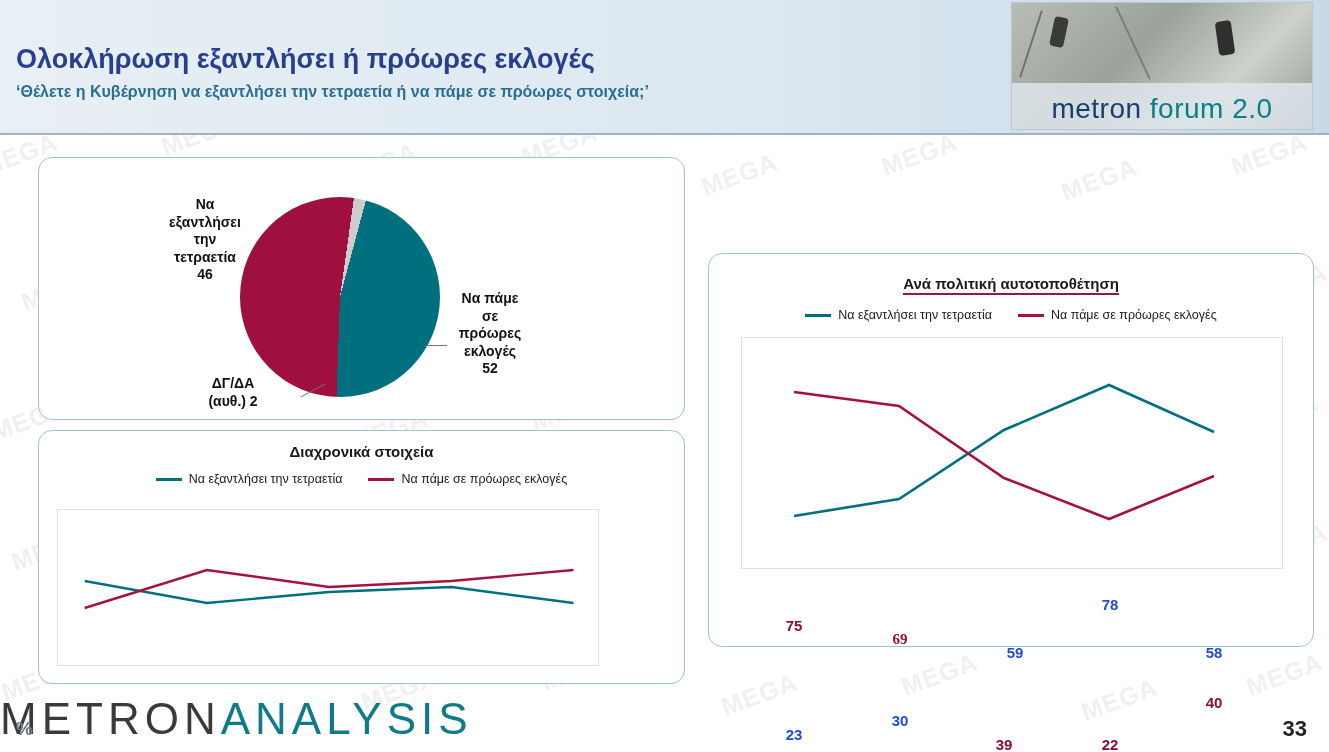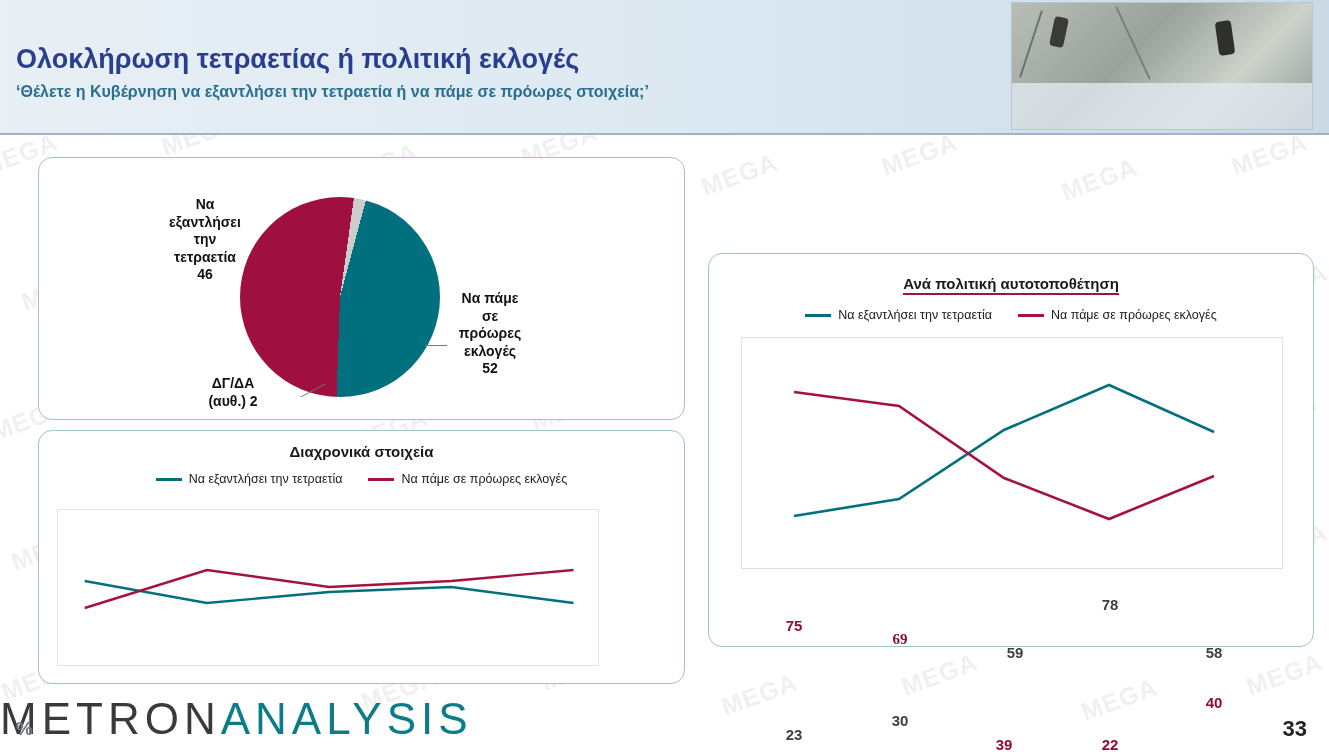--- a/index.html
+++ b/index.html
@@ -54,21 +54,21 @@
          #00707f 193deg 360deg);
        z-index:4;}
   .pie-lbl{position:absolute;font-size:14px;font-weight:bold;color:#111;text-align:center;z-index:4;line-height:1.25;}
   #pie-lbl-left{left:150px;top:196px;width:110px;}
   #pie-lbl-right{left:440px;top:290px;width:100px;}
   #pie-lbl-dk{left:168px;top:375px;width:130px;}
   .pie-leader{position:absolute;background:#777;height:1px;z-index:4;}
   
   .plot{position:absolute;background:#ffffff;border:1px solid #e0e0e0;}
   .dlabel{position:absolute;font-size:15px;font-weight:bold;text-align:center;}
-  .dlabel.teal{color:#404040;}
+  .dlabel.teal{color:#1d4ed8;}
   .dlabel.red{color:#8c0d3a;}
   svg{position:absolute;left:0;top:0;overflow:visible;}
   
   .footer-brand{position:absolute;left:0;bottom:8px;width:1329px;
     font-size:44px;letter-spacing:5px;color:#3a3a3a;font-family:"Liberation Sans",sans-serif;z-index:3;}
   .footer-brand .teal{color:#0e7c86;}
   .pct{position:absolute;left:16px;bottom:12px;font-size:19px;color:#6b7a86;font-weight:bold;z-index:3;}
   .pageno{position:absolute;right:22px;bottom:10px;font-size:22px;color:#222;font-weight:bold;z-index:3;}
 </style>
 </head>
@@ -117,27 +117,28 @@
   <div class="wm" style="left:180px;top:645px;">MEGA</div>
   <div class="wm" style="left:360px;top:675px;">MEGA</div>
   <div class="wm" style="left:540px;top:655px;">MEGA</div>
   <div class="wm" style="left:720px;top:680px;">MEGA</div>
   <div class="wm" style="left:900px;top:660px;">MEGA</div>
   <div class="wm" style="left:1080px;top:685px;">MEGA</div>
   <div class="wm" style="left:1245px;top:660px;">MEGA</div>
 </div>
 
 <div class="header">
-  <div class="title">Ολοκλήρωση τετραετίας ή πολιτική εκλογές</div>
+  <div class="title">Ολοκλήρωση εξαντλήσει ή πρόωρες εκλογές</div>
   <div class="subtitle">‘Θέλετε η Κυβέρνηση να εξαντλήσει την τετραετία ή να πάμε σε πρόωρες στοιχεία;’</div>
   <div class="logo-box">
     <div class="logo-photo"></div>
     <div class="logo-fig1"></div>
     <div class="logo-fig2"></div>
     <div class="logo-band"></div>
+    <div class="logo-text"><span>metron</span><span class="teal"> forum 2.0</span></div>
   </div>
 </div>
 
 <div class="panel" id="panel-pie"></div>
 <div class="pie"></div>
 
 <div class="pie-lbl" id="pie-lbl-left">
   <div>Να</div>
   <div>εξαντλήσει</div>
   <div>την</div>

